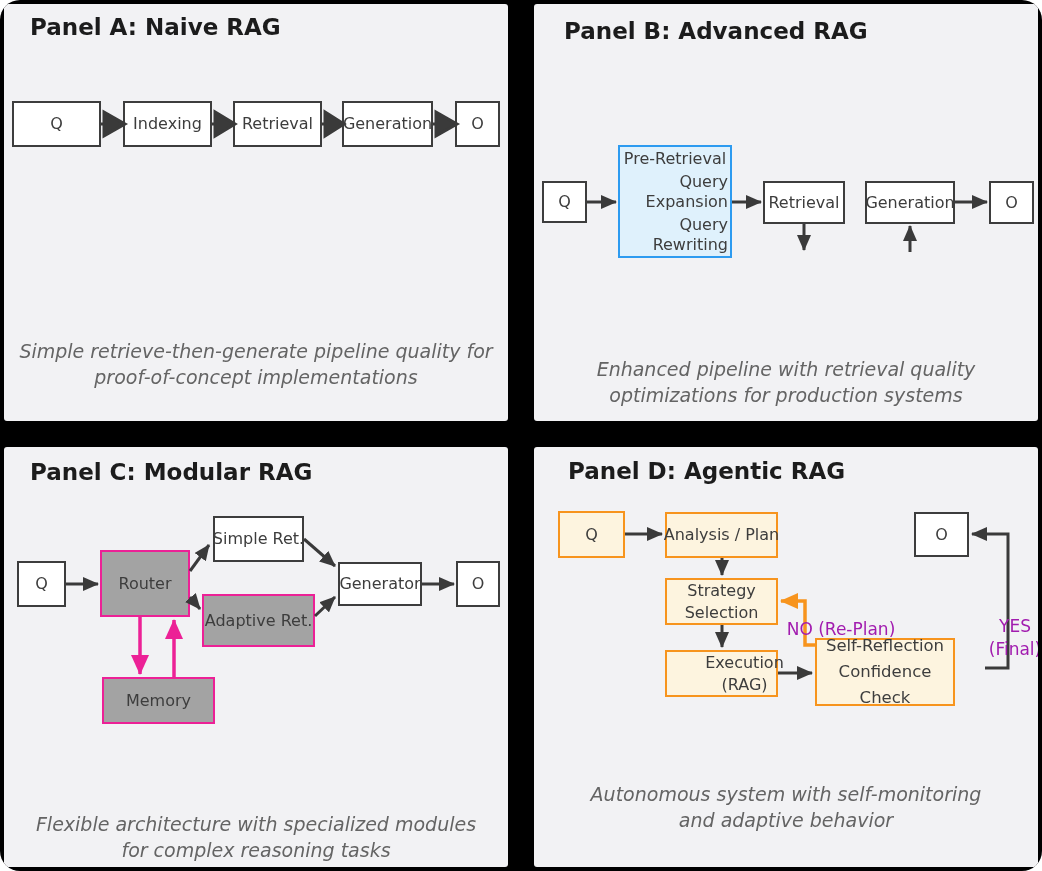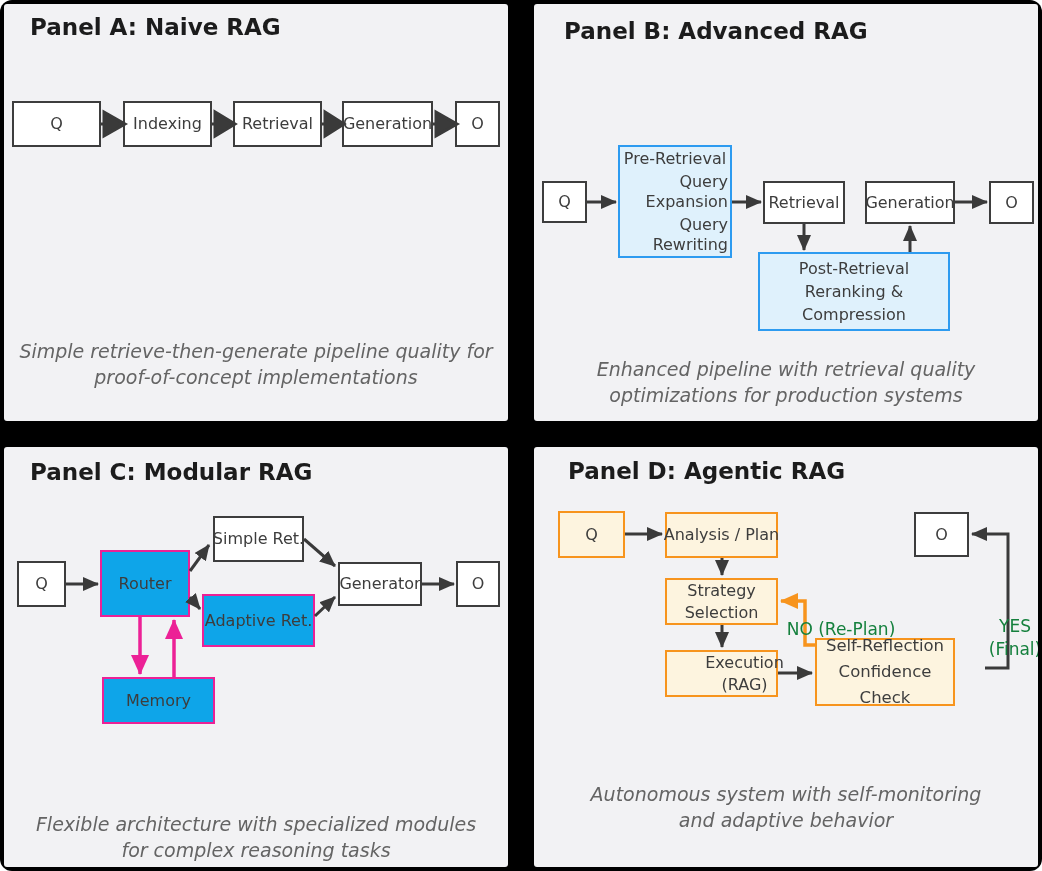--- a/index.html
+++ b/index.html
@@ -1,18 +1,18 @@
 <!DOCTYPE html>
 <html><head>
 <meta charset="utf-8">
 <style>
   html,body{margin:0;padding:0;background:#ffffff;}
   .stage{
     position:relative;width:1042px;height:871px;background:#000000;
-    border-radius:12px;overflow:hidden;
+    border-radius:20px;overflow:hidden;
     font-family:"DejaVu Sans","Liberation Sans",sans-serif;
   }
   .panel{
     position:absolute;background:#f2f2f4;border-radius:3px;overflow:hidden;
   }
   .panel-a{left:4px;top:4px;width:504px;height:417px;}
   .panel-b{left:534px;top:4px;width:504px;height:417px;}
   .panel-c{left:4px;top:447px;width:504px;height:420px;}
   .panel-d{left:534px;top:447px;width:504px;height:420px;}
   .title{
@@ -22,27 +22,27 @@
     position:absolute;left:0;width:100%;text-align:center;font-style:italic;
     font-size:19px;line-height:26px;color:#646464;
   }
   .node{
     position:absolute;display:flex;flex-direction:column;align-items:center;justify-content:center;
     text-align:center;font-size:16px;line-height:20px;color:#3d3d3d;box-sizing:border-box;
     background:#ffffff;border:2px solid #3d3d3d;white-space:nowrap;
   }
   .node.wrap{white-space:normal;}
   .node.blue{background:#dff1fc;border-color:#2d9bf0;text-align:right;}
-  .node.pink{background:#0ea5e9;border-color:#ec2196;}
+  .node.pink{background:#a3a3a3;border-color:#ec2196;}
   .node.orange{background:#fdf4df;border-color:#f7941d;}
   .node .ln{display:block;}
   .pre-group{margin-bottom:3px;}
   .arrows{position:absolute;left:0;top:0;pointer-events:none;}
   .edge-label{
-    position:absolute;font-size:17px;color:#15803d;text-align:center;line-height:23px;white-space:nowrap;
+    position:absolute;font-size:17px;color:#a21caf;text-align:center;line-height:23px;white-space:nowrap;
   }
 </style>
 </head>
 <body>
 
 <div class="stage">
 
   <div class="panel panel-a">
     <div class="title" style="left:26px;top:10px;">Panel A: Naive RAG</div>
 
@@ -79,25 +79,20 @@
     <div class="node blue wrap" style="left:84px;top:141px;width:114px;height:113px;padding:4px 2px;">
       <div class="pre-group">Pre-Retrieval</div>
       <div class="pre-group">Query Expansion</div>
       <div>Query Rewriting</div>
     </div>
 
     <div class="node" style="left:229px;top:177px;width:82px;height:43px;">Retrieval</div>
     <div class="node" style="left:331px;top:177px;width:90px;height:43px;">Generation</div>
     <div class="node" style="left:455px;top:177px;width:45px;height:43px;">O</div>
 
-    <div class="node blue wrap" style="left:224px;top:248px;width:192px;height:79px;line-height:23px;">
-      <span class="ln">Post-Retrieval</span>
-      <span class="ln">Reranking &amp;</span>
-      <span class="ln">Compression</span>
-    </div>
 
     <svg class="arrows" width="504" height="417">
       <defs>
         <marker id="mB" viewBox="0 0 16 14" refX="15" refY="7" markerWidth="16" markerHeight="14" markerUnits="userSpaceOnUse" orient="auto">
           <path d="M0,0 L16,7 L0,14 z" fill="#3a3a3a"></path>
         </marker>
       </defs>
       <g stroke="#3a3a3a" stroke-width="3" fill="none">
         <line x1="53" y1="198" x2="82" y2="198" marker-end="url(#mB)"></line>
         <line x1="198" y1="198" x2="227" y2="198" marker-end="url(#mB)"></line>

